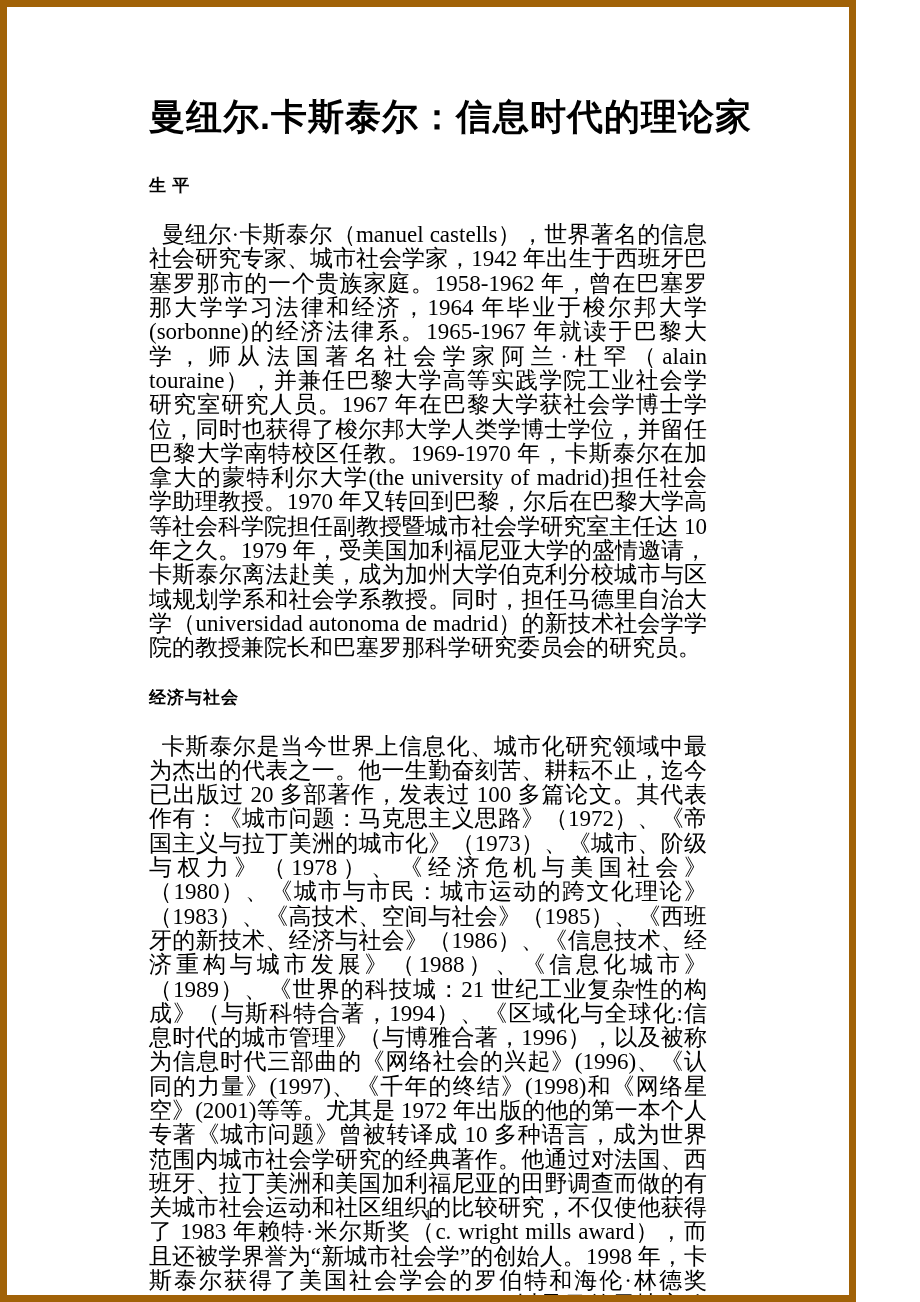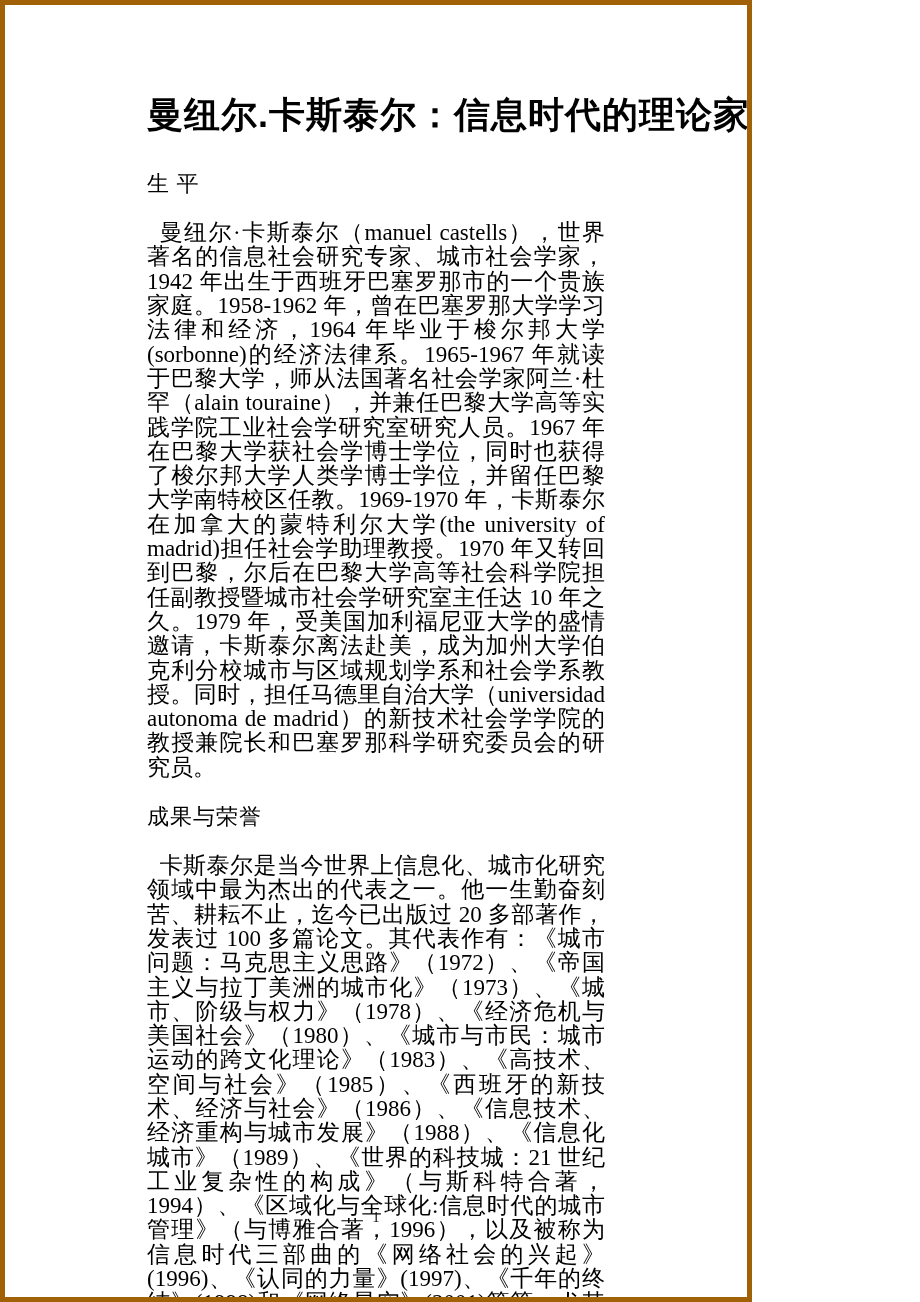--- a/index.html
+++ b/index.html
@@ -1,42 +1,42 @@
 <!DOCTYPE html>
 <html><head>
 <meta charset="utf-8">
 <style>
   * { margin: 0; padding: 0; box-sizing: border-box; }
   html, body {
     background: #ffffff;
     font-family: "Liberation Serif", "DejaVu Serif", serif;
   }
   .page {
-    width: 752px;
+    width: 856px;
     height: 1302px;
     background: #ffffff;
-    border: 5px solid #a16207;
+    border: 7px solid #a16207;
     position: relative;
     padding: 88px 142px 0 142px;
     color: #000000;
     overflow: hidden;
   }
   .doc-title {
     font-family: "Liberation Sans", "DejaVu Sans", sans-serif;
     font-size: 36px;
     font-weight: bold;
     text-align: center;
     letter-spacing: 1px;
     line-height: 1.2;
     margin-bottom: 36px;
     white-space: nowrap;
   }
   .section-heading {
-    font-size: 22px;
-    font-weight: normal;
+    font-size: 17px;
+    font-weight: bold;
     letter-spacing: 1px;
     line-height: 24px;
     margin-bottom: 25px;
   }
   .body-text {
     font-size: 23px;
     line-height: 24.3px;
     text-align: justify;
     text-justify: inter-ideograph;
     text-indent: 0.55em;
@@ -59,19 +59,19 @@
 <div class="page">
 
   <h1 class="doc-title">曼纽尔.卡斯泰尔：信息时代的理论家</h1>
 
   <div class="section">
     <h2 class="section-heading">生 平</h2>
     <p class="body-text">曼纽尔·卡斯泰尔（manuel castells），世界著名的信息社会研究专家、城市社会学家，1942 年出生于西班牙巴塞罗那市的一个贵族家庭。1958-1962 年，曾在巴塞罗那大学学习法律和经济，1964 年毕业于梭尔邦大学(sorbonne)的经济法律系。1965-1967 年就读于巴黎大学，师从法国著名社会学家阿兰·杜罕（alain touraine），并兼任巴黎大学高等实践学院工业社会学研究室研究人员。1967 年在巴黎大学获社会学博士学位，同时也获得了梭尔邦大学人类学博士学位，并留任巴黎大学南特校区任教。1969-1970 年，卡斯泰尔在加拿大的蒙特利尔大学(the university of madrid)担任社会学助理教授。1970 年又转回到巴黎，尔后在巴黎大学高等社会科学院担任副教授暨城市社会学研究室主任达 10 年之久。1979 年，受美国加利福尼亚大学的盛情邀请，卡斯泰尔离法赴美，成为加州大学伯克利分校城市与区域规划学系和社会学系教授。同时，担任马德里自治大学（universidad autonoma de madrid）的新技术社会学学院的教授兼院长和巴塞罗那科学研究委员会的研究员。</p>
   </div>
 
   <div class="section">
-    <h2 class="section-heading">成果与荣誉</h2>
+    <h2 class="section-heading">经济与社会</h2>
     <p class="body-text">卡斯泰尔是当今世界上信息化、城市化研究领域中最为杰出的代表之一。他一生勤奋刻苦、耕耘不止，迄今已出版过 20 多部著作，发表过 100 多篇论文。其代表作有：《城市问题：马克思主义思路》（1972）、《帝国主义与拉丁美洲的城市化》（1973）、《城市、阶级与权力》（1978）、《经济危机与美国社会》（1980）、《城市与市民：城市运动的跨文化理论》（1983）、《高技术、空间与社会》（1985）、《西班牙的新技术、经济与社会》（1986）、《信息技术、经济重构与城市发展》（1988）、《信息化城市》（1989）、《世界的科技城：21 世纪工业复杂性的构成》（与斯科特合著，1994）、《区域化与全球化:信息时代的城市管理》（与博雅合著，1996），以及被称为信息时代三部曲的《网络社会的兴起》(1996)、《认同的力量》(1997)、《千年的终结》(1998)和《网络星空》(2001)等等。尤其是 1972 年出版的他的第一本个人专著《城市问题》曾被转译成 10 多种语言，成为世界范围内城市社会学研究的经典著作。他通过对法国、西班牙、拉丁美洲和美国加利福尼亚的田野调查而做的有关城市社会运动和社区组织的比较研究，不仅使他获得了 1983 年赖特·米尔斯奖（c. wright mills award），而且还被学界誉为“新城市社会学”的创始人。1998 年，卡斯泰尔获得了美国社会学会的罗伯特和海伦·林德奖（the robert and helen lynd award），以及马德里地方政府颁发的都市计划最佳论文弗兰德斯奖。2000 年因其对“加泰隆工人商业团体”的杰出研究而获得国际五一奖章。1995-1997 年卡斯泰尔曾受聘担任欧洲委员会信息社会高级专家组成员。也曾担任过国际社会学协会城市发展委员会的领导人和加利福尼亚大学西欧研究中心主任，是伯克利国际经济圆桌会议的资深研究员，古根汉（guggenheim）会员。此外，卡斯泰尔曾在大约 40 个国家的 300 所大学和专业研究机构发表过演说，担任过联合国教科文组织、国际劳工组织、联合国发展计划委员会、欧盟，以及智利、法国、厄瓜多尔、中国、俄罗斯、巴西、葡萄牙和西</p>
   </div>
 
   <div class="page-footer">1</div>
 
 </div>
 
 </body></html>

